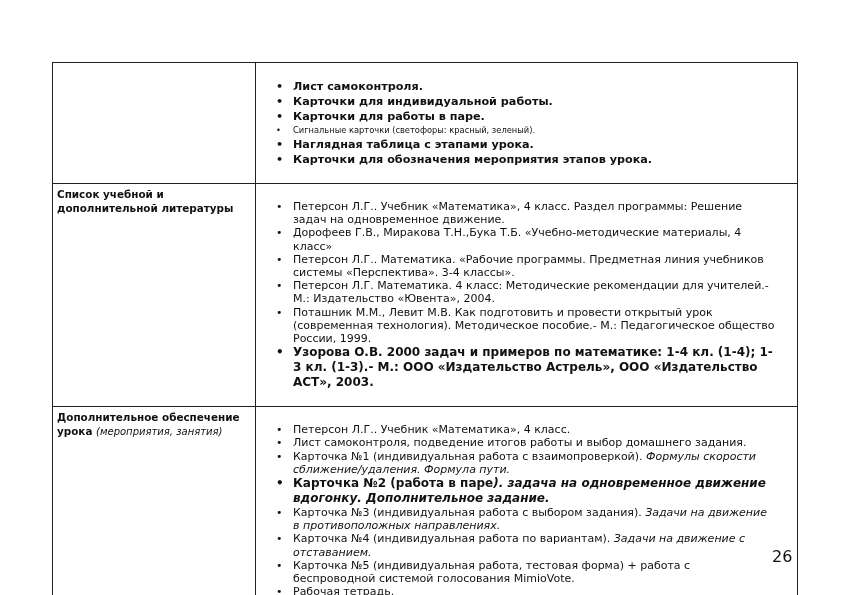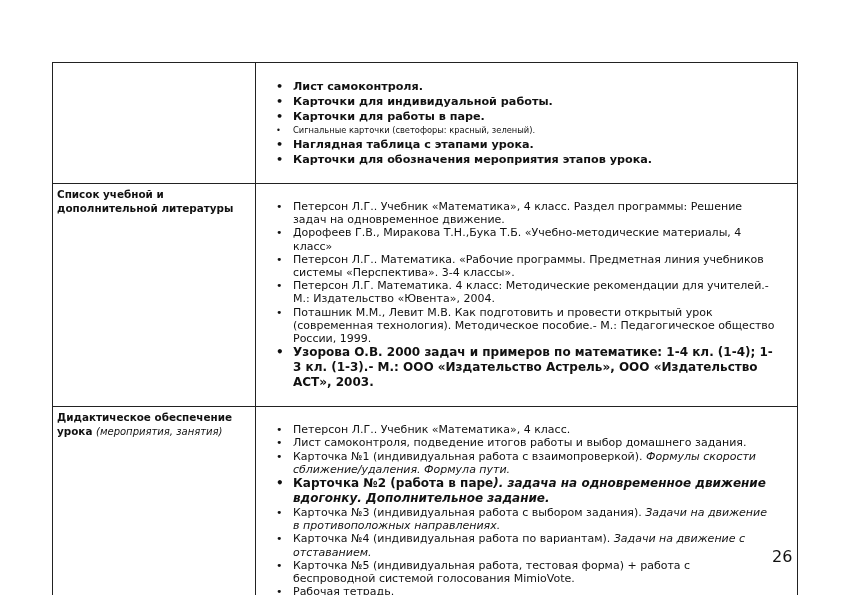--- a/index.html
+++ b/index.html
@@ -54,21 +54,21 @@
         <li class="norm"> Дорофеев Г.В., Миракова Т.Н.,Бука Т.Б. «Учебно-методические материалы, 4 класс»</li>
         <li class="norm">Петерсон Л.Г.. Математика. «Рабочие программы. Предметная линия учебников системы «Перспектива». 3-4 классы».</li>
         <li class="norm">Петерсон Л.Г. Математика. 4 класс: Методические рекомендации для учителей.- М.: Издательство «Ювента», 2004.</li>
         <li class="norm">Поташник М.М., Левит М.В. Как подготовить и провести открытый урок (современная технология). Методическое пособие.- М.: Педагогическое общество России, 1999.</li>
         <li class="bold2">Узорова О.В. 2000 задач и примеров по математике: 1-4 кл. (1-4); 1-3 кл. (1-3).- М.: ООО «Издательство Астрель», ООО «Издательство АСТ», 2003.</li>
       </ul>
     </td>
   </tr>
   <tr class="r3">
     <td class="c1">
-      <div class="lbl"><span>Дидактическое обеспечение урока </span><i>(мероприятия, занятия)</i></div>
+      <div class="lbl"><span>Дополнительное обеспечение урока </span><i>(мероприятия, занятия)</i></div>
     </td>
     <td>
       <ul>
         <li class="norm"><span>Петерсон Л.Г.. Учебник «Математика», 4 класс.</span></li>
         <li class="norm"><span>Лист самоконтроля, подведение итогов работы и выбор домашнего задания.</span></li>
         <li class="norm"><span>Карточка №1 (индивидуальная работа с взаимопроверкой). </span><span class="it">Формулы скорости сближение/удаления. Формула пути.</span></li>
         <li class="bold2"><span>Карточка №2 (работа в паре</span><span class="it">). задача на одновременное движение вдогонку. Дополнительное задание.</span></li>
         <li class="norm"><span>Карточка №3 (индивидуальная работа с выбором задания). </span><span class="it">Задачи на движение в противоположных направлениях.</span></li>
         <li class="norm"><span>Карточка №4 (индивидуальная работа по вариантам). </span><span class="it">Задачи на движение с отставанием.</span></li>
         <li class="norm"><span>Карточка №5 (индивидуальная работа, тестовая форма) + работа с беспроводной системой голосования MimioVote.</span></li>

